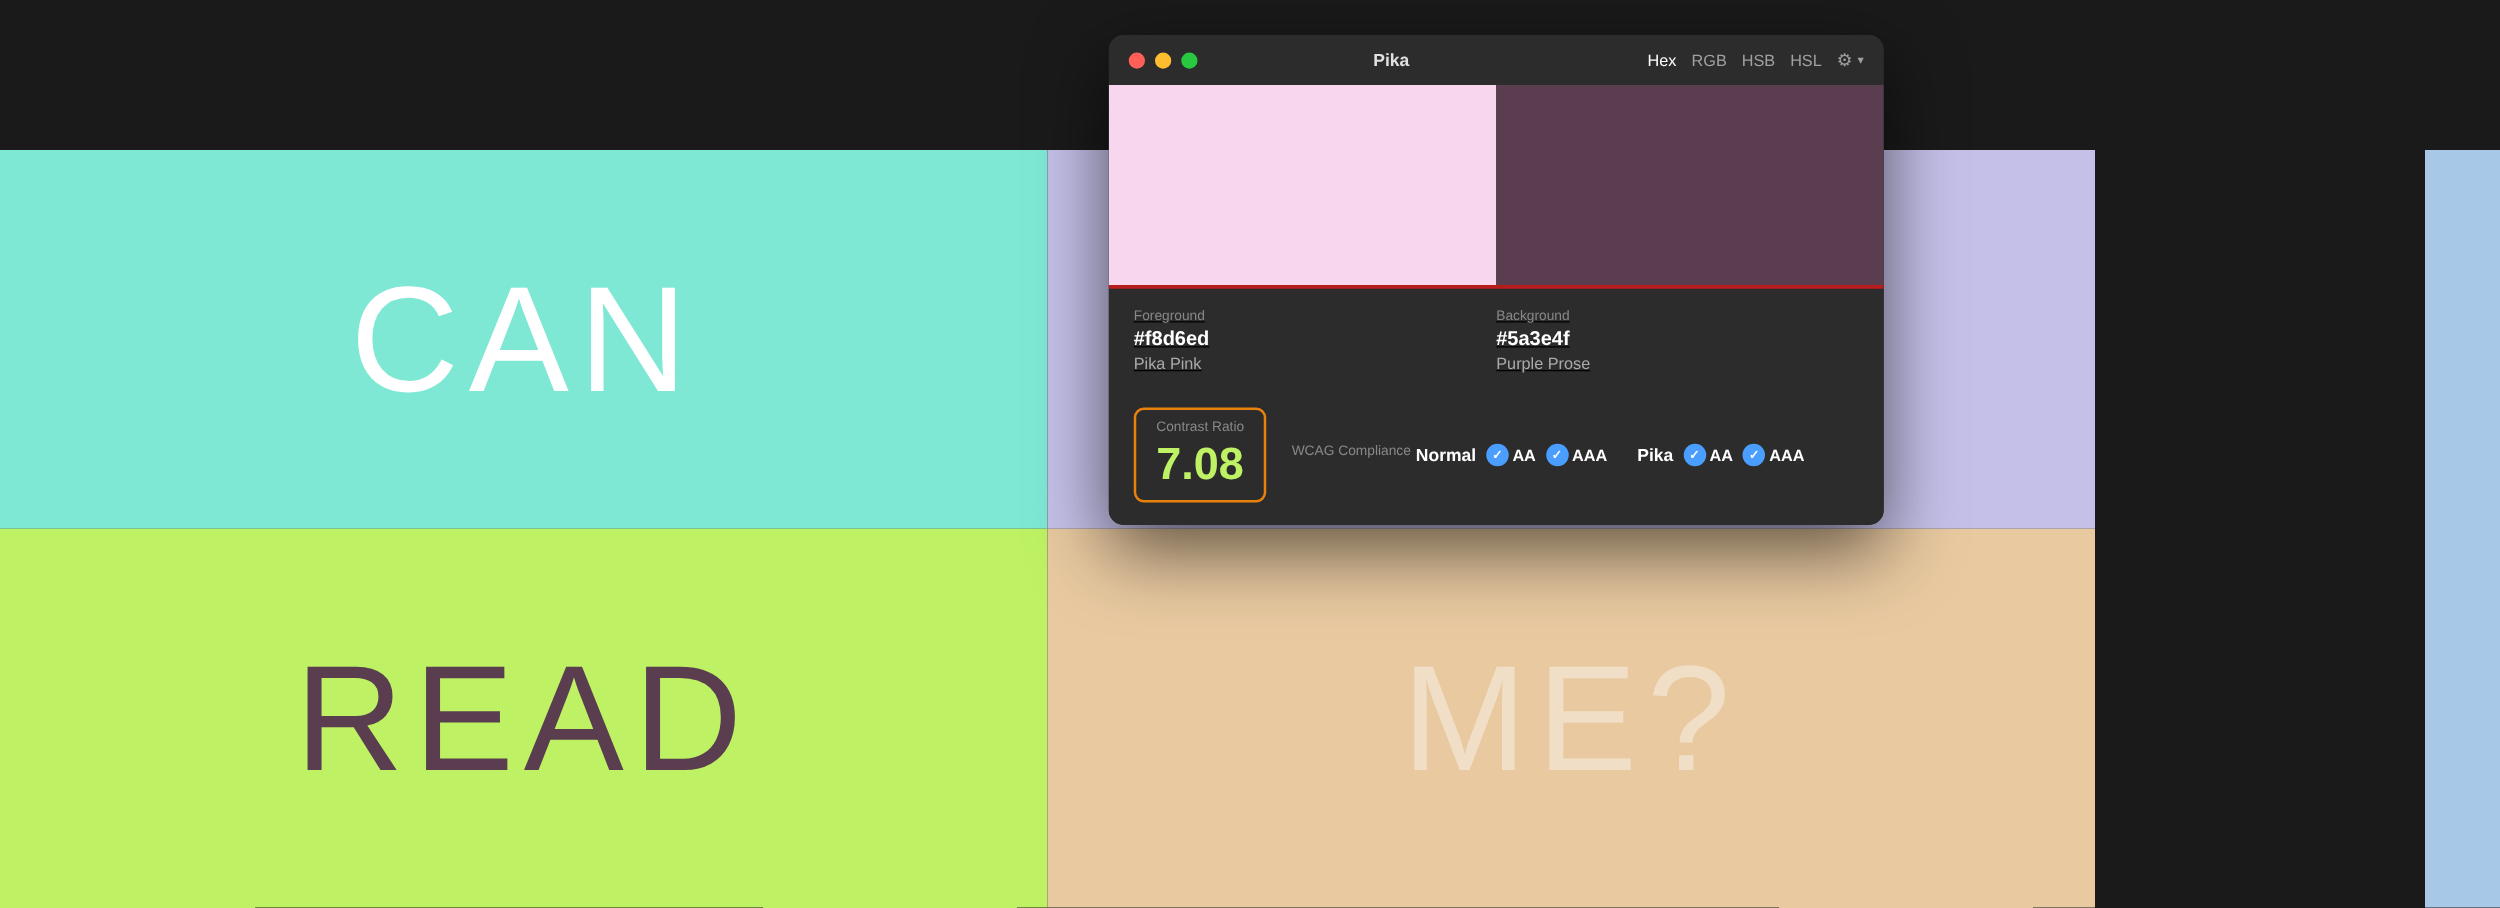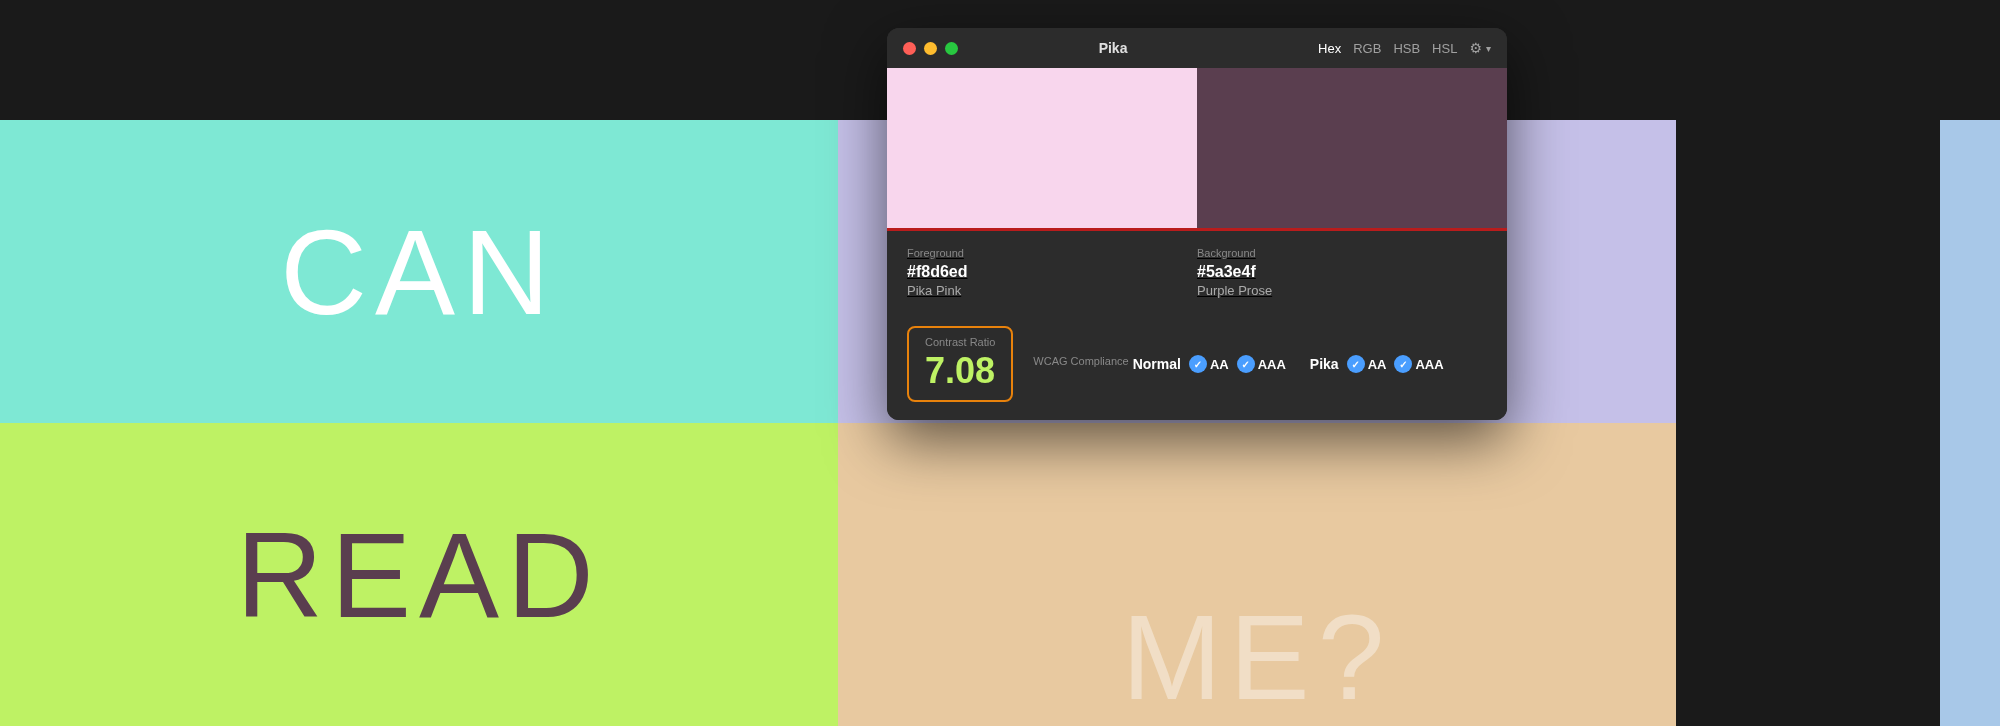--- a/index.html
+++ b/index.html
@@ -51,21 +51,21 @@
       grid-column: 2;
       grid-row: 2;
       background: #c5c0e8;
     }
 
     .bg-peach {
       grid-column: 2;
       grid-row: 3;
       background: #e8c9a0;
       display: flex;
-      align-items: flex-end;
+      align-items: center;
       justify-content: center;
     }
 
     .bg-blue-strip {
       position: absolute;
       right: 0;
       top: 120px;
       width: 60px;
       height: 606px;
       background: #a8c8e8;

